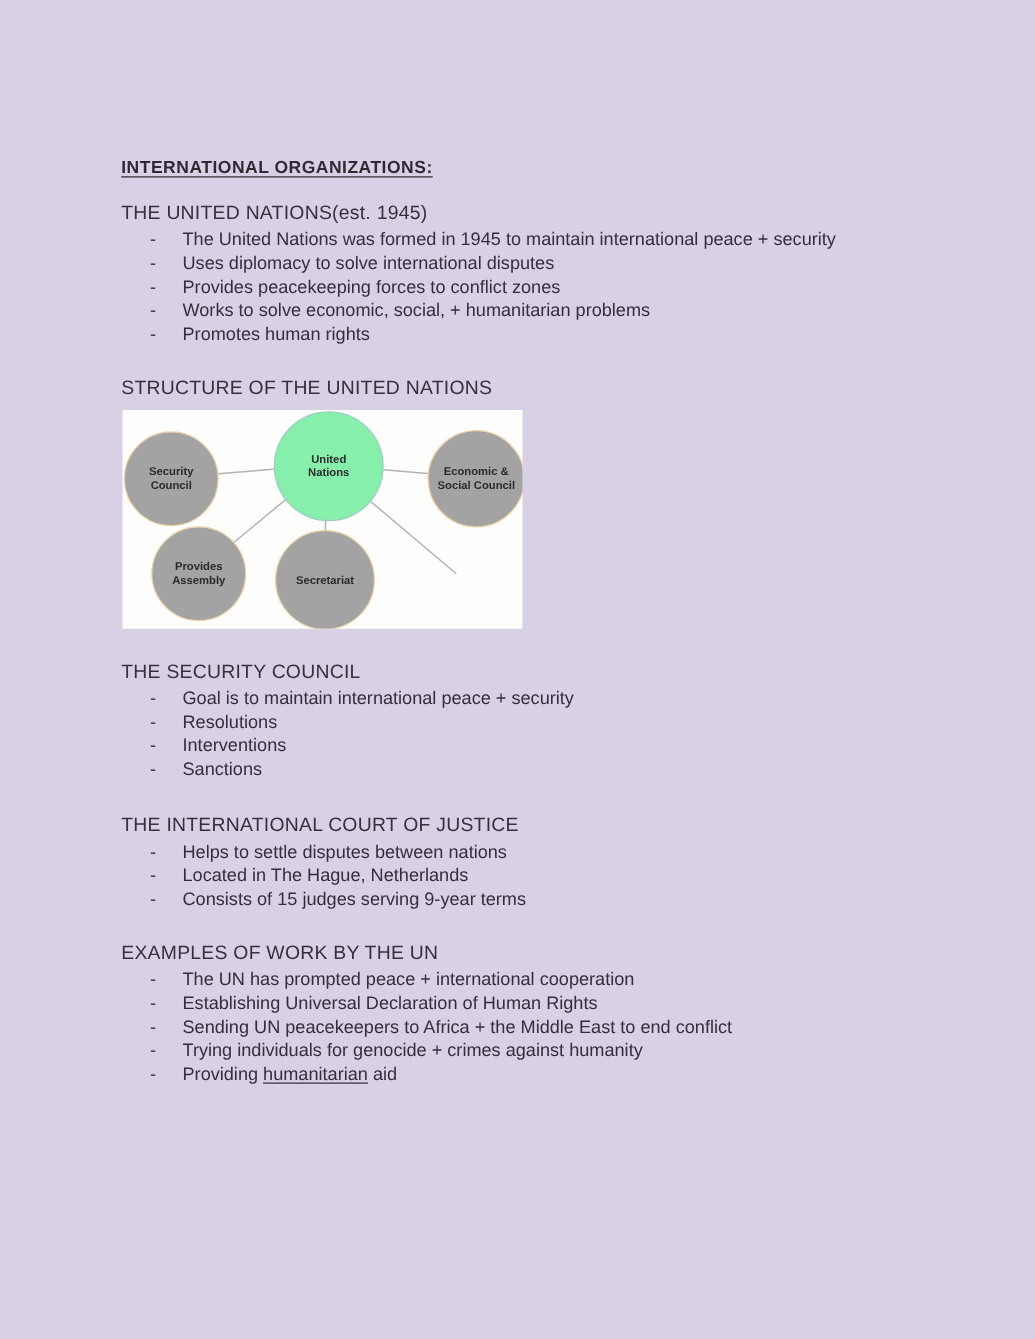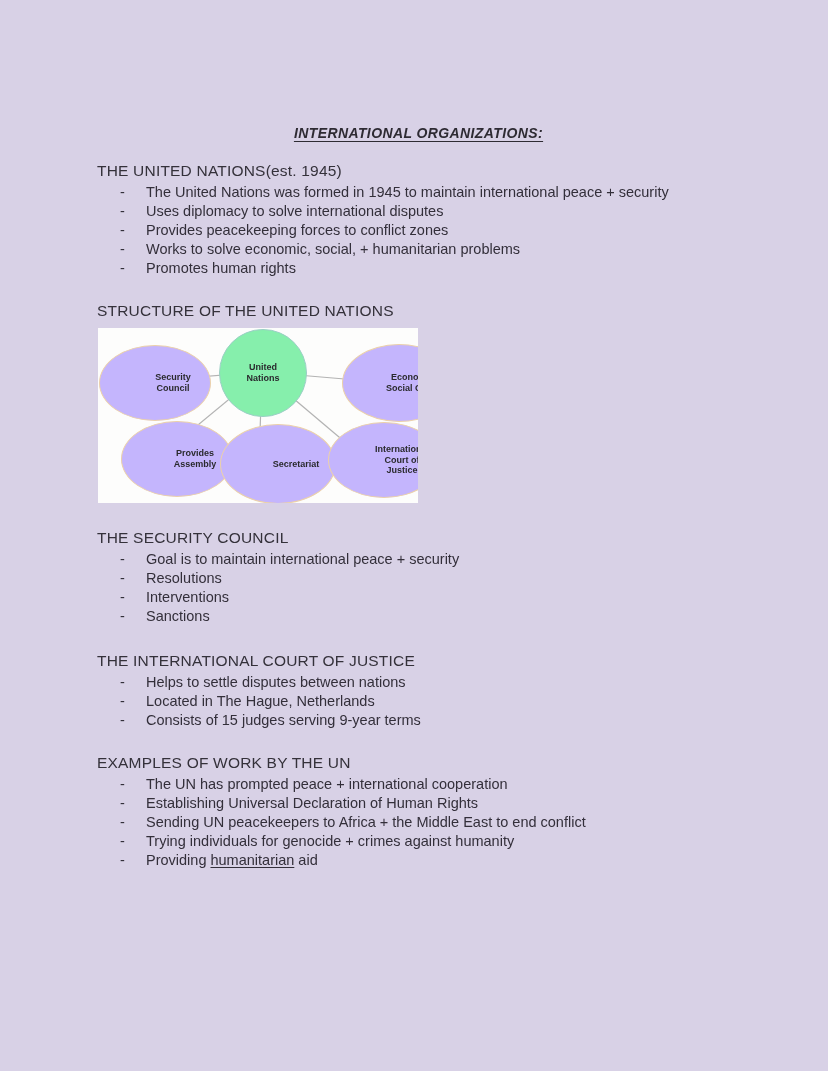--- a/index.html
+++ b/index.html
@@ -23,28 +23,27 @@
     text-align: center;
     font-size: 19px;
     font-weight: bold;
     letter-spacing: 0.5px;
     text-decoration: underline;
     text-underline-offset: 3px;
     color: #2e2b33;
   }
   .subtitle {
     margin: 29px 0 0 0;
-    text-align: center;
+    text-align: left;
     font-size: 14px;
     font-weight: bold;
     letter-spacing: 0.4px;
     text-decoration: underline;
     text-underline-offset: 3px;
     color: #2e2b33;
-    font-style: italic;
   }
   .section { margin-top: 23px; }
   .section-heading {
     font-size: 15.5px;
     font-weight: normal;
     letter-spacing: 0.2px;
     line-height: 20px;
     color: #34313a;
   }
   .bullets { margin-top: 2px; }
@@ -73,21 +72,21 @@
     border-radius: 50%;
     display: flex;
     align-items: center;
     justify-content: center;
     text-align: center;
     font-size: 9px;
     font-weight: bold;
     line-height: 1.18;
     color: #2a2a2e;
   }
-  .peach { background: #c4b5fd; border: 1px solid #ecd1a9; padding-left: 36px; }
+  .peach { background: #a3a3a3; border: 1px solid #ecd1a9; }
   .teal  { background: #86efac; border: 1px solid #9bcfc5; }
   .n-un  { left:121px; top:1px;  width:86px; height:86px; }
   .n-sc  { left:1px;   top:17px; width:74px; height:74px; }
   .n-esc { left:244px; top:16px; width:76px; height:76px; }
   .n-ga  { left:23px;  top:93px; width:74px; height:74px; }
   .n-sec { left:122px; top:96px; width:78px; height:78px; }
   .n-icj { left:230px; top:94px; width:74px; height:74px; }
   .n-un  .nlabel { max-width: 52px; }
   .n-sc  .nlabel { max-width: 58px; }
   .n-esc .nlabel { max-width: 62px; }
@@ -147,23 +146,20 @@
         </div>
         <div class="node peach n-esc">
           <span class="nlabel">Economic &amp; Social Council</span>
         </div>
         <div class="node peach n-ga">
           <span class="nlabel">Provides Assembly</span>
         </div>
         <div class="node peach n-sec">
           <span class="nlabel">Secretariat</span>
         </div>
-        <div class="node peach n-icj">
-          <span class="nlabel">International Court of Justice</span>
-        </div>
       </div>
     </div>
 
     <div class="section" style="margin-top:25px;">
       <div class="section-heading">THE SECURITY COUNCIL</div>
       <div class="bullets">
         <div class="bullet">
           <span class="dash">-</span>
           <span class="btext">Goal is to maintain international peace + security</span>
         </div>

